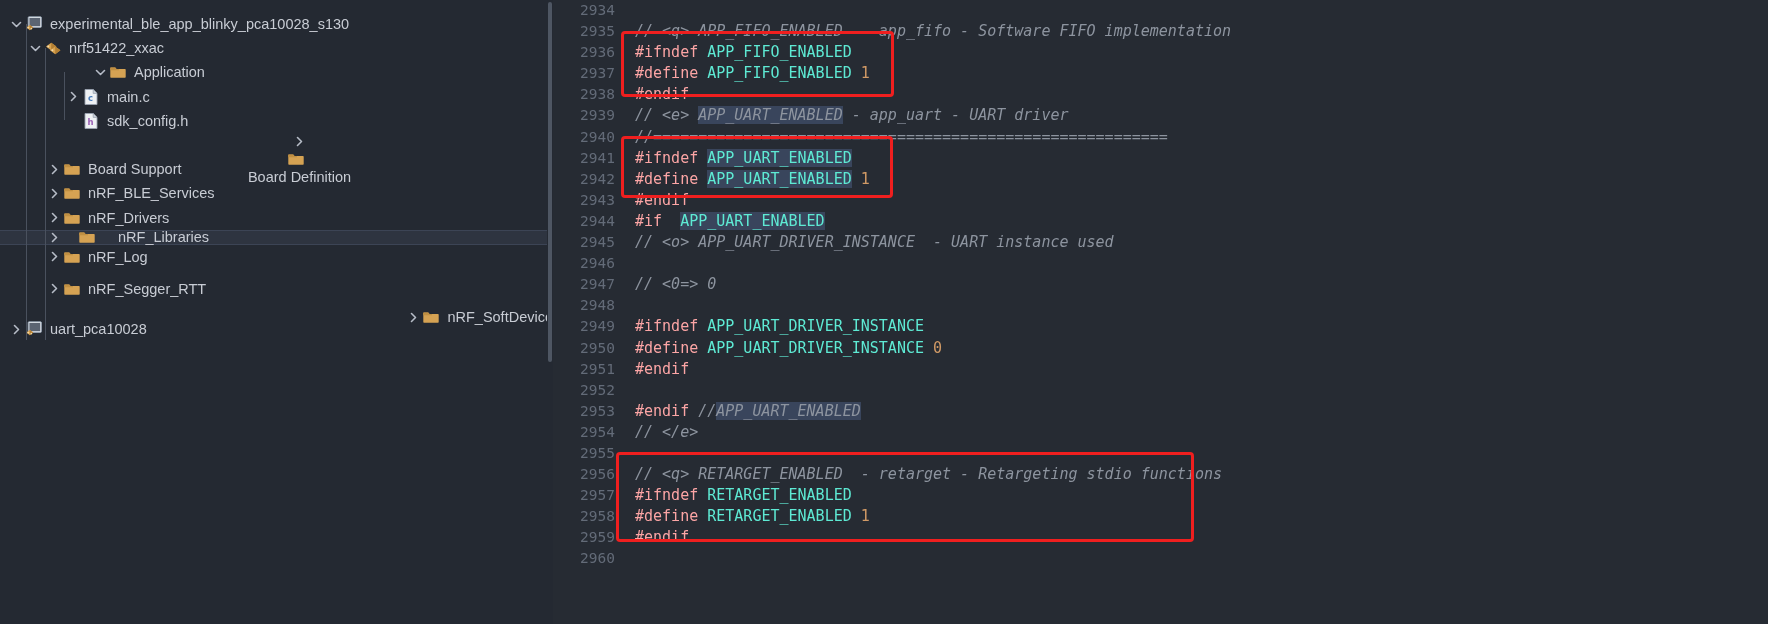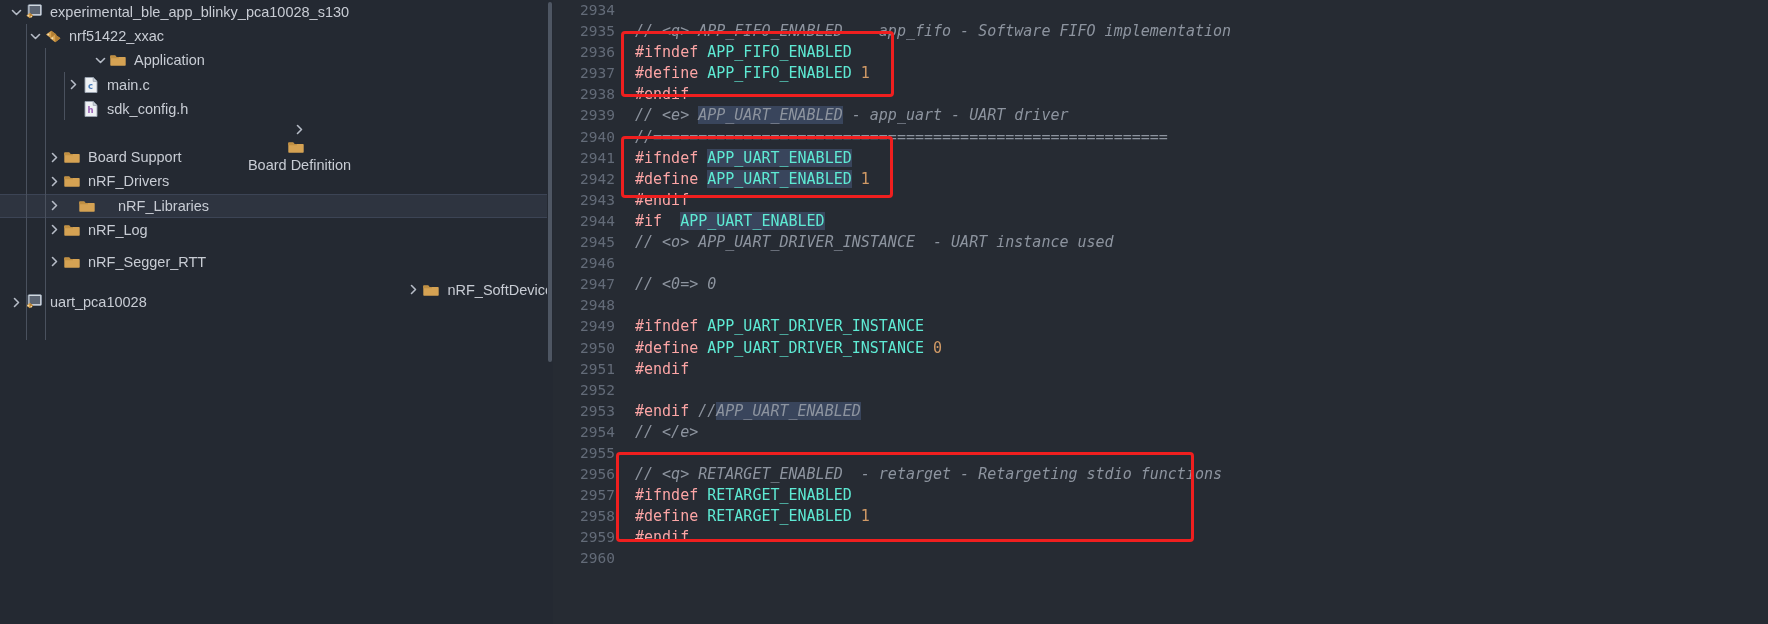--- a/index.html
+++ b/index.html
@@ -12,21 +12,21 @@
   .app{position:relative;width:1768px;height:624px;display:flex;}
 
   
   .sidebar{
     position:relative;
     width:553px;height:624px;
     background:#242932;
     flex:0 0 553px;
     overflow:hidden;
   }
-  .tree{position:relative;padding-top:0;}
+  .tree{position:relative;padding-top:12px;}
   .row{
     position:relative;
     height:24px;
     display:flex;align-items:center;
     white-space:nowrap;
     font-size:14.5px;
     color:#c8ccd4;
     cursor:default;
   }
   .row.selected{
@@ -232,23 +232,37 @@
             <svg width="17" height="17" viewBox="0 0 17 17">
               <path d="M6.5 4.5 L10.5 8.5 L6.5 12.5" fill="none" stroke="#b6bcc7" stroke-width="1.6" stroke-linecap="round" stroke-linejoin="round"></path>
             </svg>
           </span>
           <span class="ico">
             <svg width="18" height="18" viewBox="0 0 18 18">
               <path d="M1 4.5 h5.2 l1.3 1.6 h8.5 a0.7 0.7 0 0 1 0.7 .7 v7.2 a0.7 .7 0 0 1 -.7 .7 h-14 a0.7 .7 0 0 1 -.7 -.7 v-8.8 a0.7 .7 0 0 1 .7 -.7 z" fill="#d5a253"></path>
               <path d="M1.3 4.6 h5 l1.2 1.5 h2.4 v1.1 h-8.6 z" fill="#c08f42"></path>
             </svg>
           </span>
+          <span class="lbl">nRF_BLE_Services</span>
+        </div>
+        <div class="row" style="top: 0px; padding-left: 46px; height: 24.2px;">
+          <span class="twisty">
+            <svg width="17" height="17" viewBox="0 0 17 17">
+              <path d="M6.5 4.5 L10.5 8.5 L6.5 12.5" fill="none" stroke="#b6bcc7" stroke-width="1.6" stroke-linecap="round" stroke-linejoin="round"></path>
+            </svg>
+          </span>
+          <span class="ico">
+            <svg width="18" height="18" viewBox="0 0 18 18">
+              <path d="M1 4.5 h5.2 l1.3 1.6 h8.5 a0.7 0.7 0 0 1 0.7 .7 v7.2 a0.7 .7 0 0 1 -.7 .7 h-14 a0.7 .7 0 0 1 -.7 -.7 v-8.8 a0.7 .7 0 0 1 .7 -.7 z" fill="#d5a253"></path>
+              <path d="M1.3 4.6 h5 l1.2 1.5 h2.4 v1.1 h-8.6 z" fill="#c08f42"></path>
+            </svg>
+          </span>
           <span class="lbl">nRF_Drivers</span>
         </div>
-        <div class="row selected" style="top: 0px; padding-left: 46px; height: 24px; gap: 15px;">
+        <div class="row selected" style="top: 0px; padding-left: 46px; height: 15px; gap: 15px;">
           <span class="twisty">
             <svg width="17" height="17" viewBox="0 0 17 17">
               <path d="M6.5 4.5 L10.5 8.5 L6.5 12.5" fill="none" stroke="#b6bcc7" stroke-width="1.6" stroke-linecap="round" stroke-linejoin="round"></path>
             </svg>
           </span>
           <span class="ico">
             <svg width="18" height="18" viewBox="0 0 18 18">
               <path d="M1 4.5 h5.2 l1.3 1.6 h8.5 a0.7 0.7 0 0 1 0.7 .7 v7.2 a0.7 .7 0 0 1 -.7 .7 h-14 a0.7 .7 0 0 1 -.7 -.7 v-8.8 a0.7 .7 0 0 1 .7 -.7 z" fill="#d5a253"></path>
               <path d="M1.3 4.6 h5 l1.2 1.5 h2.4 v1.1 h-8.6 z" fill="#c08f42"></path>
             </svg>

